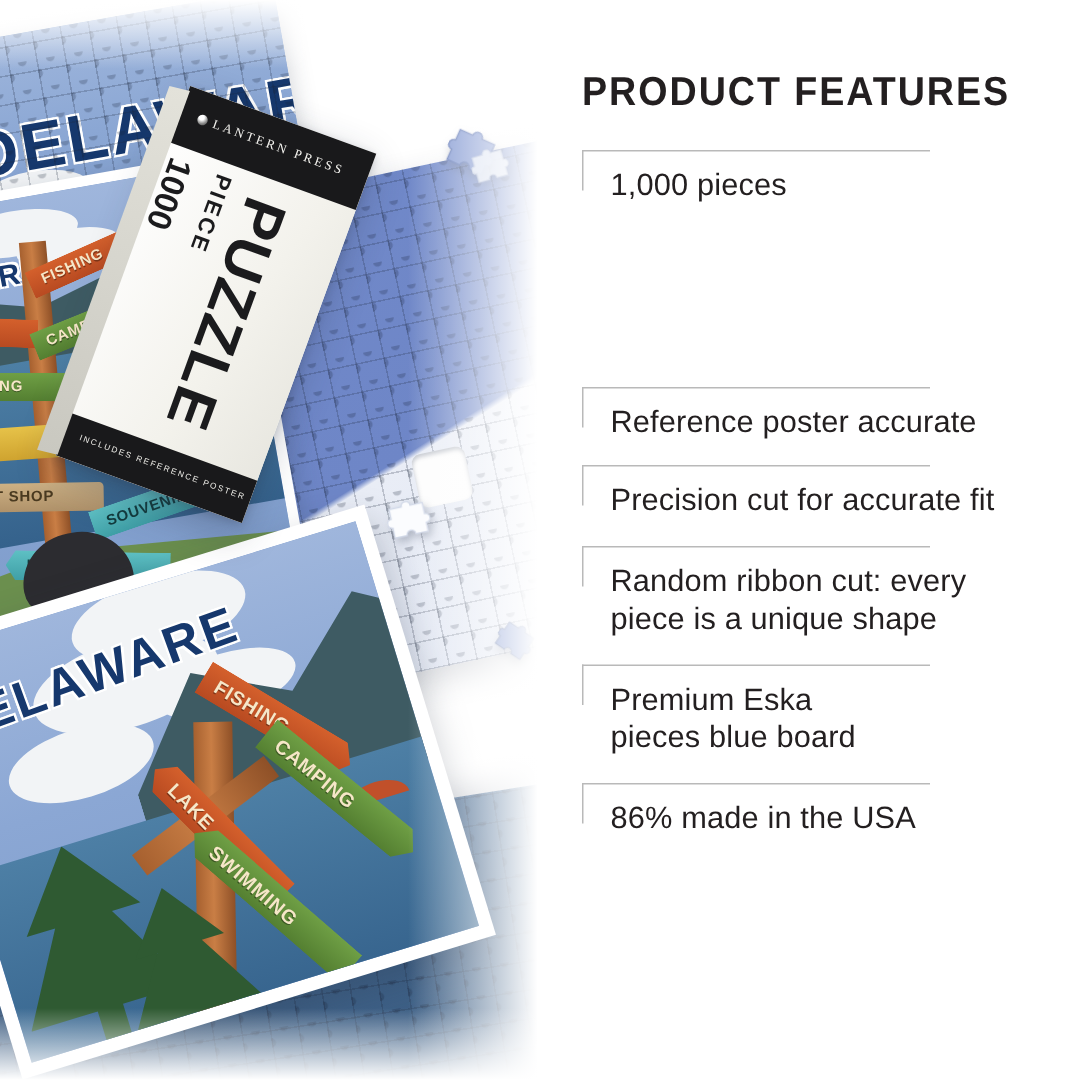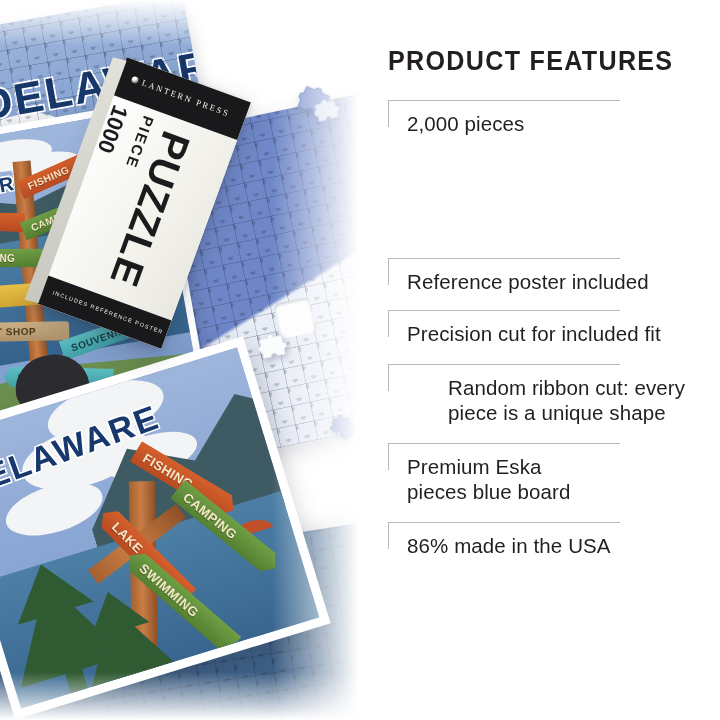--- a/index.html
+++ b/index.html
@@ -293,39 +293,39 @@
                 background:linear-gradient(rgba(255,255,255,0),#fff);"></div>
   </div>
 
   <div id="panel">
 
     <h1>PRODUCT FEATURES</h1>
 
     <div class="feat" style="top:100px;">
       <div class="rule"></div>
       <div class="tick"></div>
-      <div class="txt">2,000 pieces</div>
+      <div class="txt">1,000 pieces</div>
     </div>
 
     <div class="feat" style="top:258px;">
       <div class="rule"></div>
       <div class="tick"></div>
-      <div class="txt">Reference poster included</div>
+      <div class="txt">Reference poster accurate</div>
     </div>
 
     <div class="feat" style="top:310px;">
       <div class="rule"></div>
       <div class="tick"></div>
-      <div class="txt">Precision cut for included fit</div>
+      <div class="txt">Precision cut for accurate fit</div>
     </div>
 
     <div class="feat" style="top:364px;">
       <div class="rule"></div>
       <div class="tick"></div>
-      <div class="txt" style="width:252px;margin-left:41px;">Random ribbon cut: every piece is a unique shape</div>
+      <div class="txt" style="width:252px;">Random ribbon cut: every piece is a unique shape</div>
     </div>
 
     <div class="feat" style="top:443px;">
       <div class="rule"></div>
       <div class="tick"></div>
       <div class="txt" style="width:200px;">Premium Eska pieces blue board</div>
     </div>
 
     <div class="feat" style="top:522px;">
       <div class="rule"></div>

